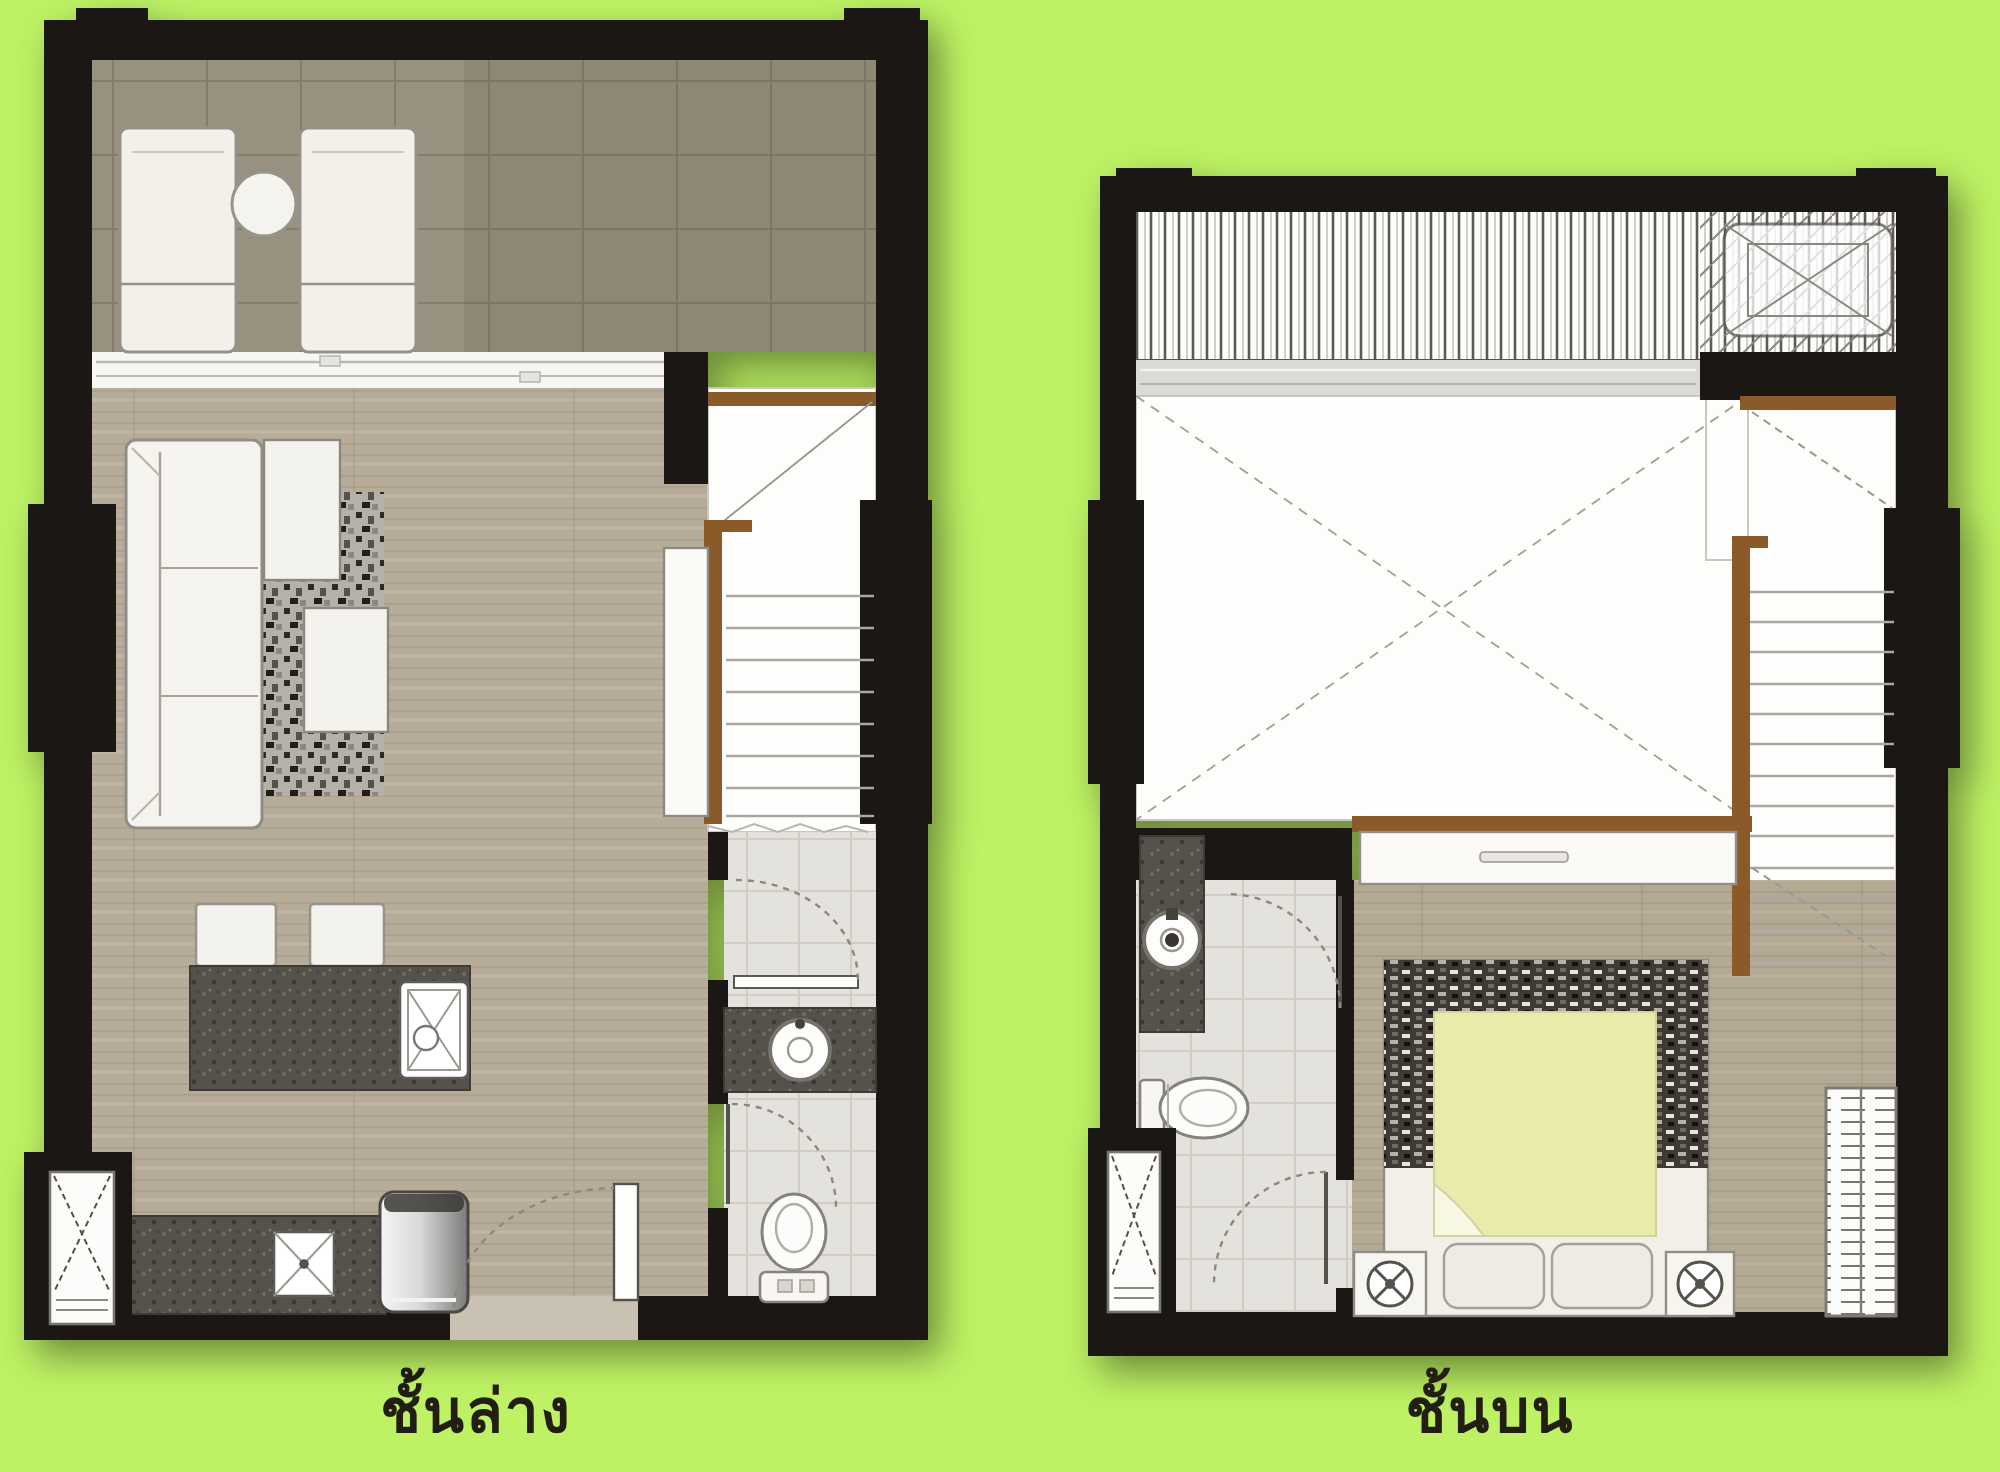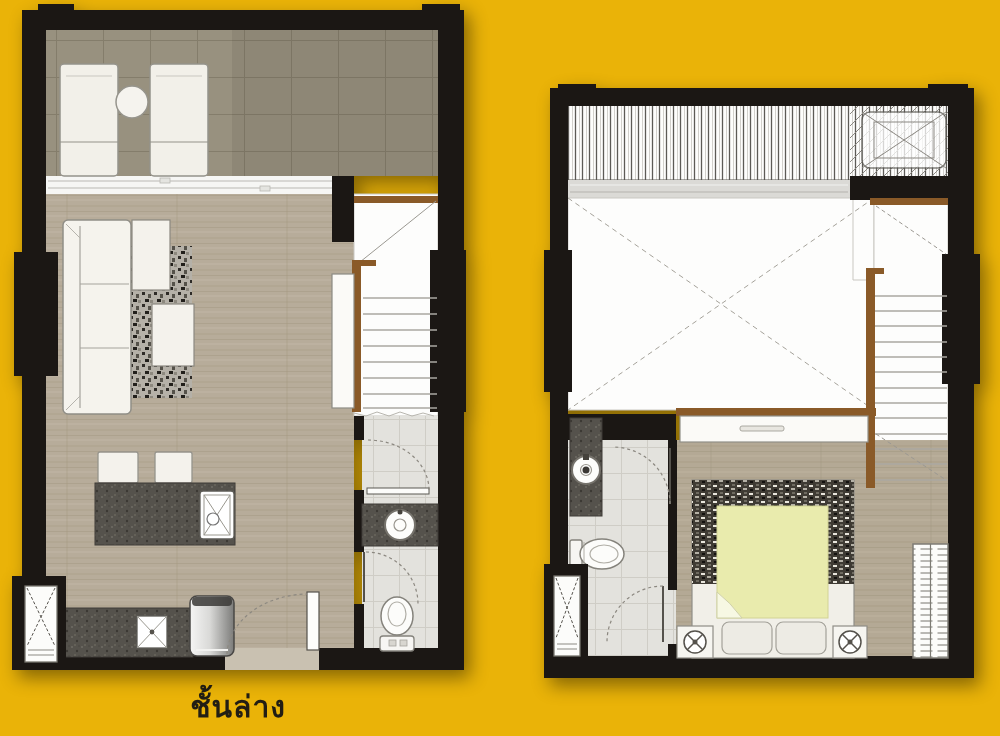--- a/index.html
+++ b/index.html
@@ -1,16 +1,16 @@
 <!DOCTYPE html>
 <html><head>
 <meta charset="utf-8">
 <style>
   html,body{margin:0;padding:0;background:#ffffff;}
-  .canvas{position:relative;width:1000px;height:736px;background:#eab308;overflow:hidden;
+  .canvas{position:relative;width:1000px;height:736px;background:#bef264;overflow:hidden;
           font-family:"DejaVu Sans",sans-serif;}
   figure.plan{margin:0;position:absolute;}
   .plan-lower{left:10px;top:4px;width:456px;}
   .plan-upper{left:544px;top:84px;width:436px;}
   .plan svg{display:block;filter:drop-shadow(6px 8px 9px rgba(0,0,0,0.42));}
   .plan-label{display:block;text-align:center;font-size:30px;font-weight:700;color:#221e14;
               letter-spacing:1px;line-height:1.1;}
   .plan-lower .plan-label{margin-top:14px;}
   .plan-upper .plan-label{margin-top:8px;transform:translateX(-17px);}
 </style>
@@ -326,15 +326,16 @@
         <path d="M119,502 A56,56 0 0 0 63,558" fill="none" stroke="#8c8880" stroke-width="1.2" stroke-dasharray="3,3"></path>
       </g>
 
       <g>
         <rect x="0" y="480" width="44" height="114" fill="#1b1714"></rect>
         <rect x="10" y="492" width="26" height="80" fill="#fcfcfa" stroke="#77756e" stroke-width="1.3"></rect>
         <path d="M12,494 L34,554 M34,494 L12,554" stroke="#55524c" stroke-width="1" stroke-dasharray="3,2" fill="none"></path>
         <path d="M13,560 H33 M13,565 H33" stroke="#8c8a83" stroke-width="1" fill="none"></path>
       </g>
     </svg>
+    <figcaption class="plan-label">ชั้นบน</figcaption>
   </figure>
 
 </div>
 
 </body></html>

